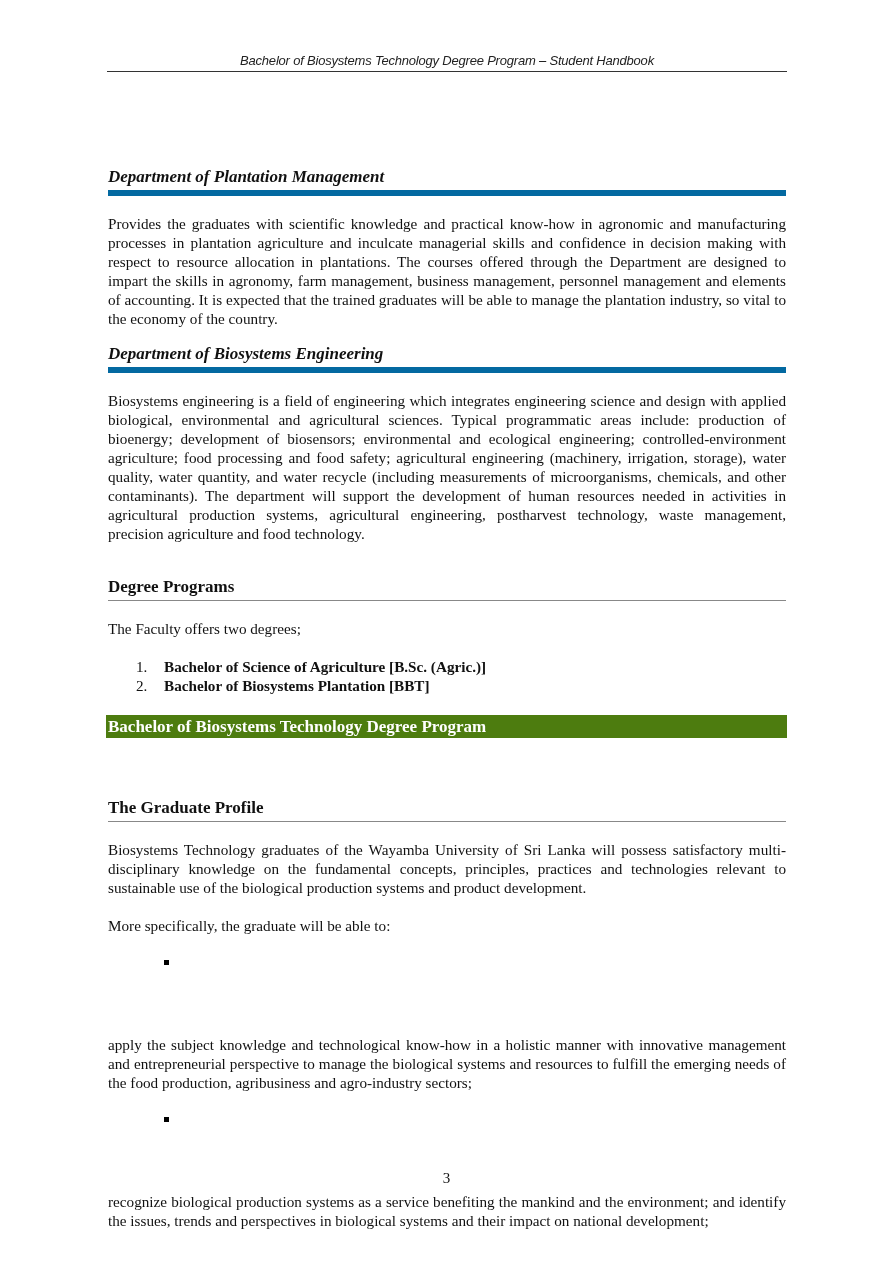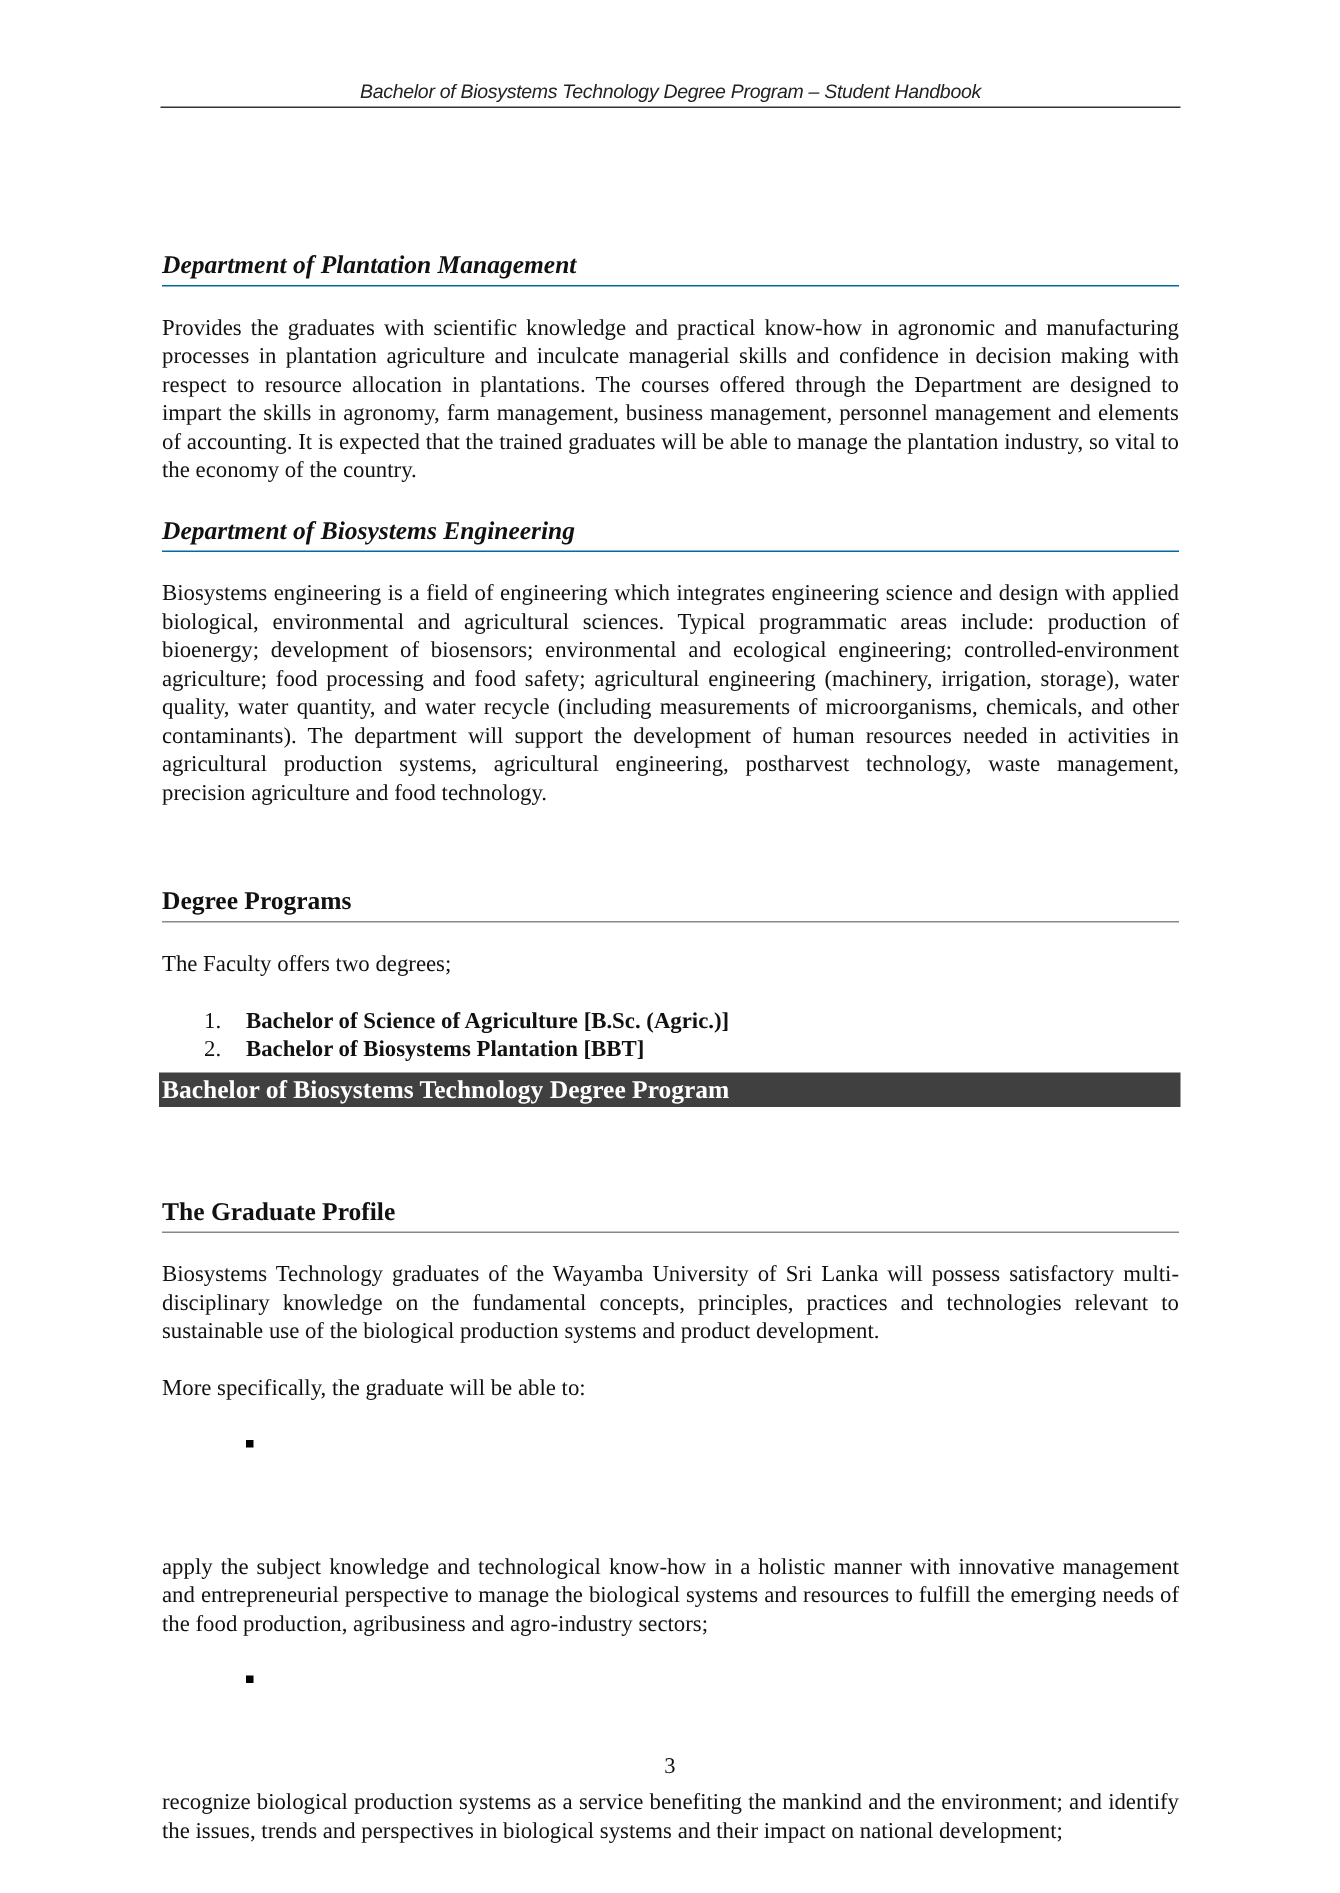--- a/index.html
+++ b/index.html
@@ -7,25 +7,25 @@
          font-family: "Liberation Serif", serif; color: #111; }
   .page { position: absolute; left: 0; top: 0; width: 893px; height: 1262px; }
   .running-header { position: absolute; left: 107px; width: 680px; top: 53px;
          text-align: center; font-style: italic; font-size: 13px;
          font-family: "Liberation Sans", sans-serif; color: #222; letter-spacing: -0.2px; }
   .header-rule { position: absolute; left: 107px; width: 680px; top: 71px; height: 0;
          border-top: 1px solid #333; }
   .block { position: absolute; left: 108px; width: 678px; }
   p.body { margin: 0; font-size: 15.2px; line-height: 19px; text-align: justify; }
   .h-italic { font-size: 17px; font-weight: bold; font-style: italic; line-height: 22px;
-         border-bottom: 1px solid #0369a1; padding-bottom: 2px; }
+         border-bottom: 6px solid #0369a1; padding-bottom: 2px; }
   .h-bold { font-size: 17px; font-weight: bold; line-height: 22px;
          border-bottom: 1px solid #888; padding-bottom: 2px; }
   .h-banner { position: absolute; left: 106px; width: 681px; top: 715px; height: 23px;
-         background: #404040; color: #fff; font-size: 17px; font-weight: bold; line-height: 23px;
+         background: #4d7c0f; color: #fff; font-size: 17px; font-weight: bold; line-height: 23px;
          padding-left: 2px; box-sizing: border-box; }
   ol.degrees { margin: 0; padding: 0; list-style: none; }
   ol.degrees li { font-size: 15.2px; line-height: 19px; display: flex; }
   ol.degrees .num { width: 28px; text-align: left; padding-left: 28px; font-weight: normal; }
   ol.degrees .txt { font-weight: bold; }
   ul.outcomes { margin: 0; padding: 0; list-style: none; }
   ul.outcomes li { display: flex; font-size: 15.2px; line-height: 19px; text-align: justify; margin-bottom: 19px; flex-direction: column; }
   ul.outcomes .bullet { width: 81px; flex: 0 0 81px; position: relative; }
   ul.outcomes .bullet::before { content: ""; position: absolute; left: 56px; top: 6px;
          width: 5px; height: 5px; background: #000; }
@@ -45,21 +45,21 @@
   <div class="block" style="top:166px;">
     <div class="h-italic">Department of Plantation Management</div>
     <p class="body" style="margin-top:18px;">Provides the graduates with scientific knowledge and practical know-how in agronomic and manufacturing processes in plantation agriculture and inculcate managerial skills and confidence in decision making with respect to resource allocation in plantations.  The courses offered through the Department are designed to impart the skills in agronomy, farm management, business management, personnel management and elements of accounting.  It is expected that the trained graduates will be able to manage the plantation industry, so vital to the economy of the country.</p>
   </div>
 
   <div class="block" style="top:343px;">
     <div class="h-italic">Department of Biosystems Engineering</div>
     <p class="body" style="margin-top:18px;">Biosystems engineering is a field of engineering which integrates engineering science and design with applied biological, environmental and agricultural sciences. Typical programmatic areas include: production of bioenergy; development of biosensors; environmental and ecological engineering; controlled-environment agriculture; food processing and food safety; agricultural engineering (machinery, irrigation, storage), water quality, water quantity, and water recycle (including measurements of microorganisms, chemicals, and other contaminants). The department will support the development of human resources needed in activities in agricultural production systems, agricultural engineering, postharvest technology, waste management, precision agriculture and food technology.</p>
   </div>
 
-  <div class="block" style="top:590px;">
+  <div class="block" style="top:576px;">
     <div class="h-bold">Degree Programs</div>
     <p class="body" style="margin-top:18px;">The Faculty offers two degrees;</p>
     <ol class="degrees" style="margin-top:19px;">
       <li>
         <span class="num">1.</span>
         <span class="txt">Bachelor of Science of Agriculture [B.Sc. (Agric.)]</span>
       </li>
       <li>
         <span class="num">2.</span>
         <span class="txt">Bachelor of Biosystems Plantation [BBT]</span>

